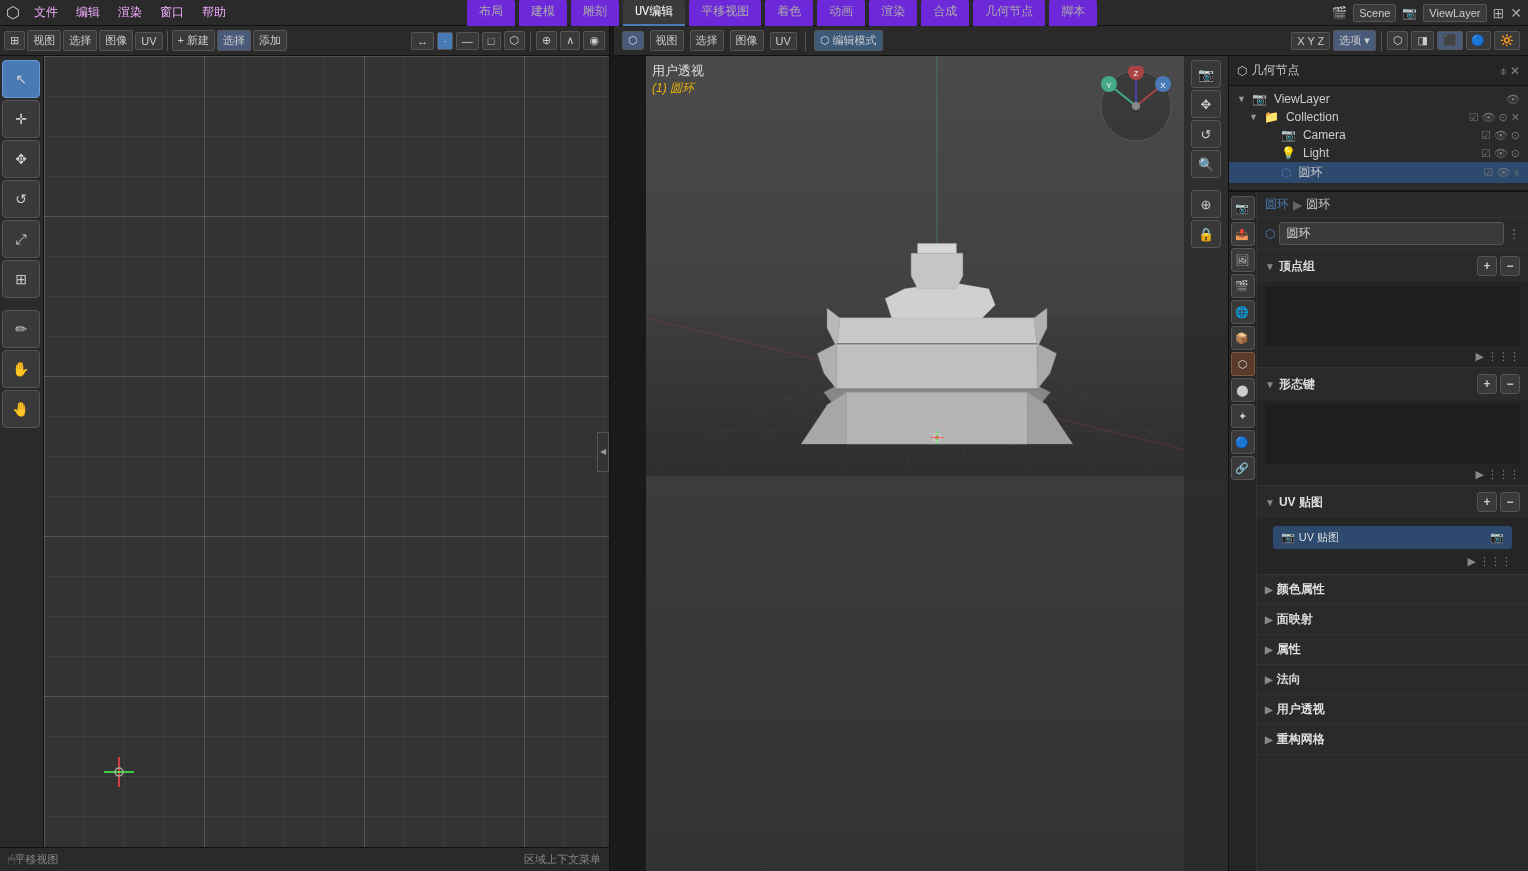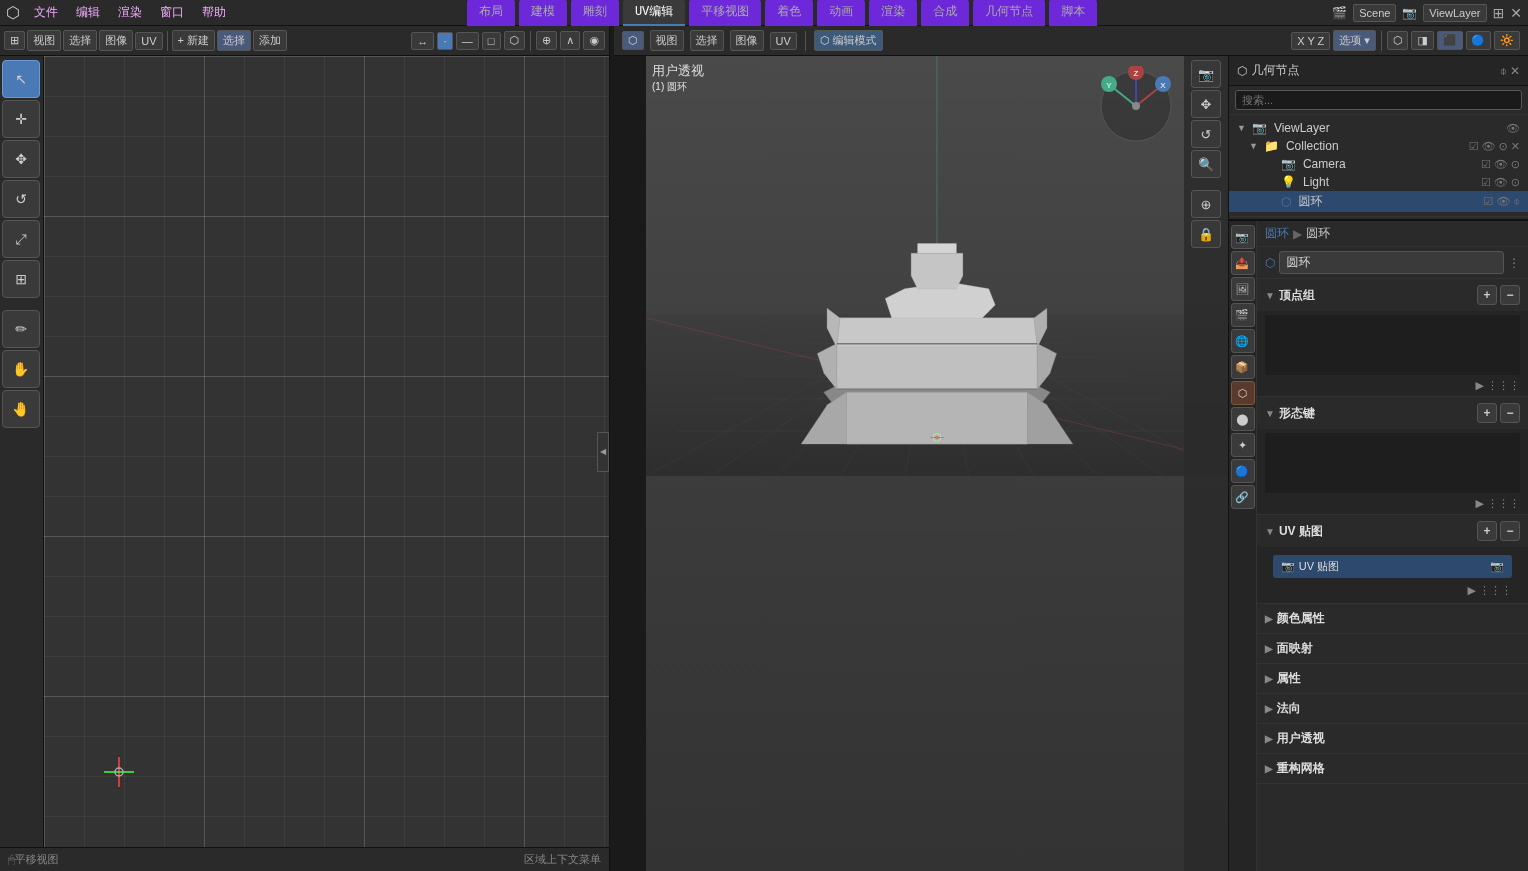--- a/index.html
+++ b/index.html
@@ -622,21 +622,21 @@
           <g transform="translate(450, 590)">
             <line x1="-10" y1="0" x2="10" y2="0" stroke="#f44" stroke-width="1.5"></line>
             <line x1="0" y1="-10" x2="0" y2="10" stroke="#4f4" stroke-width="1.5"></line>
             <circle cx="0" cy="0" r="6" stroke="#ddd" stroke-width="1" fill="none"></circle>
             <circle cx="0" cy="0" r="2" stroke="#f44" stroke-width="1" fill="none"></circle>
           </g>
         </svg>
 
         <div class="viewport-info">
           <div style="font-size:13px; color:#ddd;">用户透视</div>
-          <div style="font-size:10px; color:#e5e5e5;">(1) 圆环</div>
+          <div style="font-size:12px; color:#eab308;font-style:italic;">(1) 圆环</div>
         </div>
 
         <div class="nav-gizmo">
           <svg width="80" height="80" viewBox="0 0 80 80">
 
             <circle cx="40" cy="40" r="35" fill="rgba(0,0,0,0.2)" stroke="#555" stroke-width="1"></circle>
 
             <line x1="40" y1="40" x2="65" y2="20" stroke="#a44" stroke-width="2"></line>
             <line x1="40" y1="40" x2="15" y2="20" stroke="#4a8" stroke-width="2"></line>
             <line x1="40" y1="40" x2="40" y2="8" stroke="#44a" stroke-width="2"></line>
@@ -667,23 +667,20 @@
 
         <div class="props-header">
           <span style="font-size:12px; margin-right:4px;">⬡</span>
           <span>几何节点</span>
           <div style="margin-left:auto; display:flex; gap:3px;">
             <span style="cursor:pointer; color:#888;">⌽</span>
             <span style="cursor:pointer; color:#888;">✕</span>
           </div>
         </div>
 
-        <div class="scene-search">
-          <input type="text" style="width: 100%; background: rgb(26, 26, 26); border: 1px solid rgb(85, 85, 85); border-radius: 3px; color: rgb(204, 204, 204); padding: 3px 6px; font-size: 11px;" placeholder="搜索...">
-        </div>
 
         <div class="scene-outliner">
 
           <div class="outliner-item">
             <span class="expand-tri">▼</span>
             <span style="font-size:12px; margin-right:3px; color:#aaa;">📷</span>
             <span>ViewLayer</span>
             <div class="row-icons">
               <span>👁</span>
             </div>

